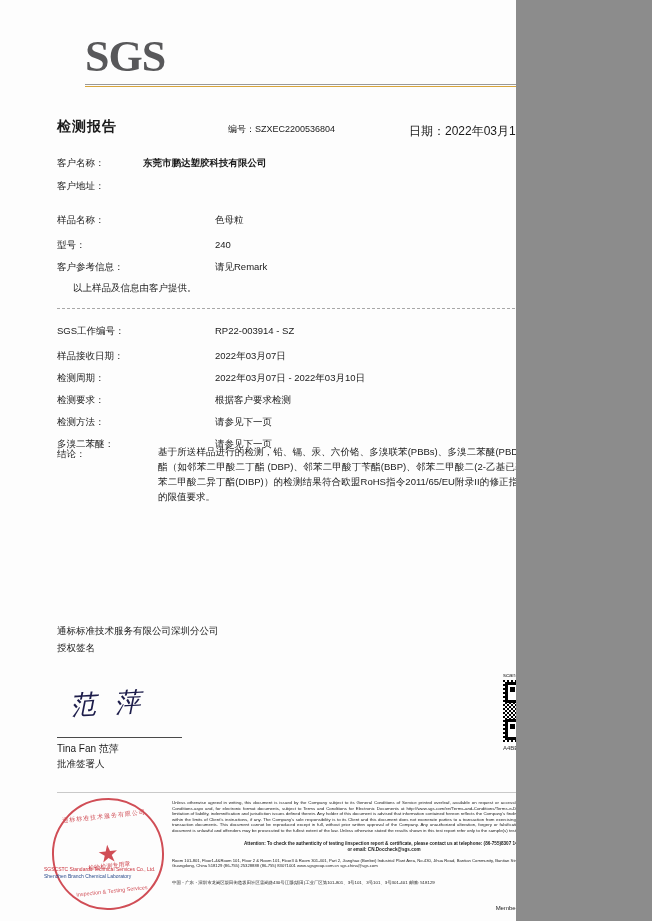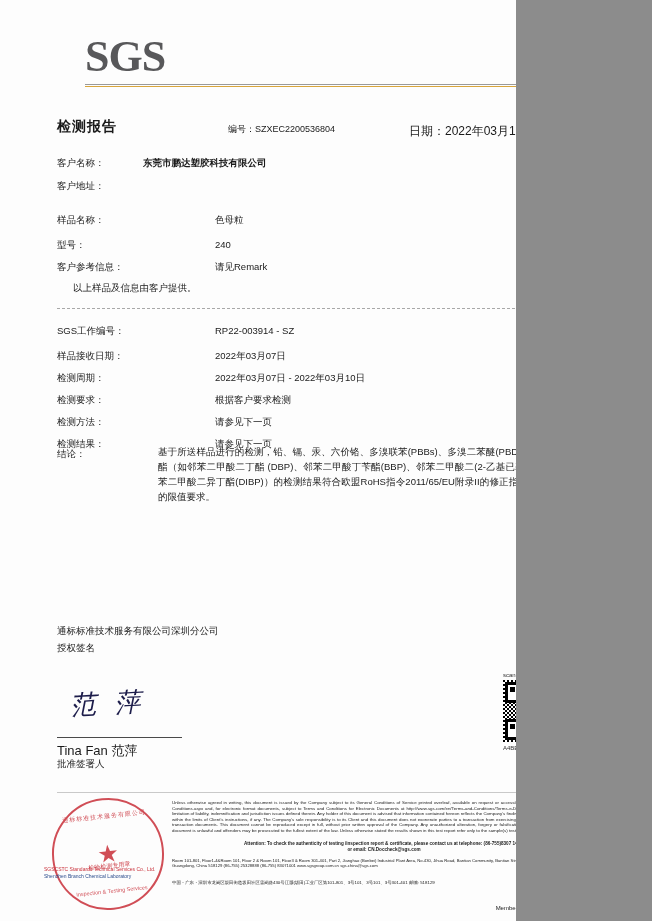--- a/index.html
+++ b/index.html
@@ -130,21 +130,21 @@
     position: absolute;
     left: 57px;
     top: 737px;
     width: 125px;
     border-top: 1px solid #4a4a4a;
   }
   .sig-name {
     position: absolute;
     left: 57px;
     top: 742px;
-    font-size: 13px;
+    font-size: 10px;
   }
   .sig-role {
     position: absolute;
     left: 57px;
     top: 758px;
     font-size: 9.5px;
   }
   
   .qr-caption {
     position: absolute;
@@ -343,21 +343,21 @@
 
     <div class="row-label" style="top:372px">检测周期：</div>
     <div class="row-value" style="left:215px; top:372px">2022年03月07日 - 2022年03月10日</div>
 
     <div class="row-label" style="top:394px">检测要求：</div>
     <div class="row-value" style="left:215px; top:394px">根据客户要求检测</div>
 
     <div class="row-label" style="top:416px">检测方法：</div>
     <div class="row-value" style="left:215px; top:416px">请参见下一页</div>
 
-    <div class="row-label" style="top:438px">检测结果：</div>
+    <div class="row-label" style="top:438px">多溴二苯醚：</div>
     <div class="row-value" style="left:215px; top:438px">请参见下一页</div>
 
     <div class="row-label" style="top:448px">结论：</div>
     <div class="concl">基于所送样品进行的检测，铅、镉、汞、六价铬、多溴联苯(PBBs)、多溴二苯醚(PBDEs)、邻苯二甲酸酯（如邻苯二甲酸二丁酯 (DBP)、邻苯二甲酸丁苄酯(BBP)、邻苯二甲酸二(2-乙基已基)酯(DEHP)和邻苯二甲酸二异丁酯(DIBP)）的检测结果符合欧盟RoHS指令2011/65/EU附录II的修正指令(EU) 2015/863的限值要求。</div>
 
     <div class="sig-company">通标标准技术服务有限公司深圳分公司</div>
     <div class="sig-auth">授权签名</div>
     <div class="sig-script">范 萍</div>
     <div class="sig-line"></div>
     <div class="sig-name">Tina Fan 范萍</div>

